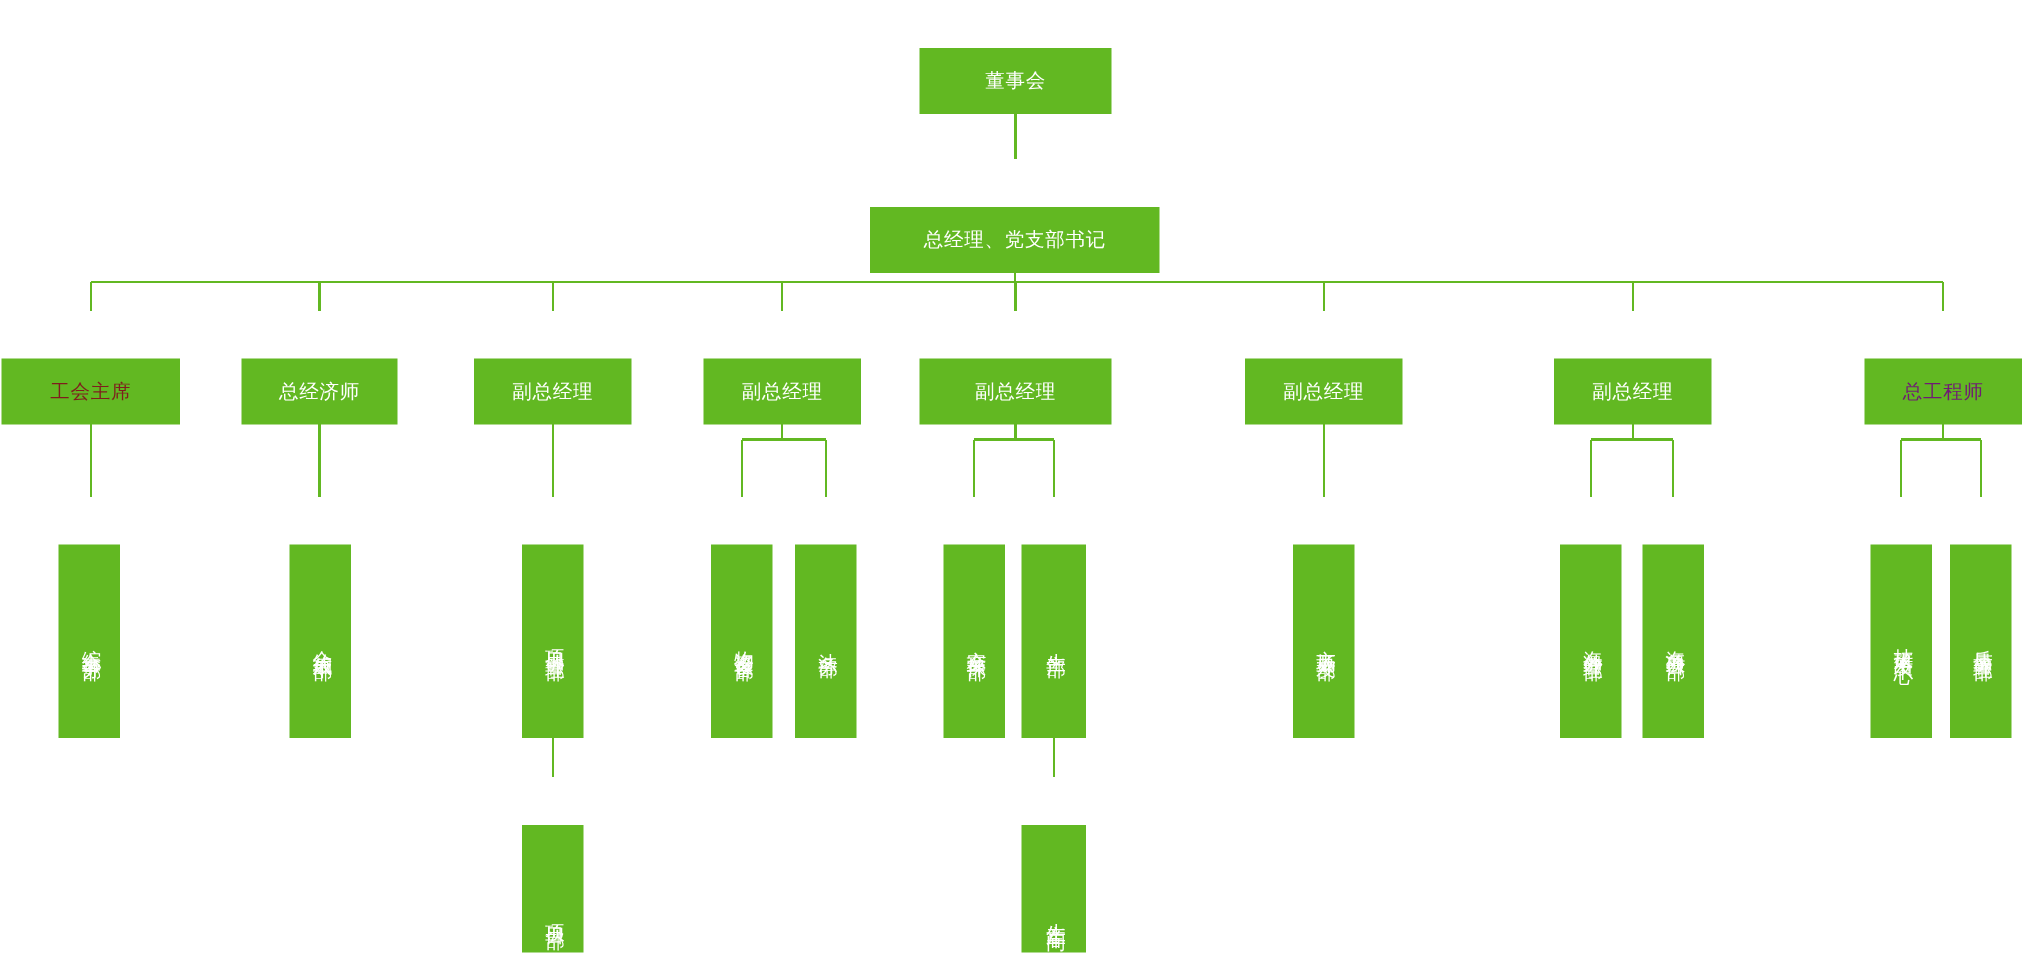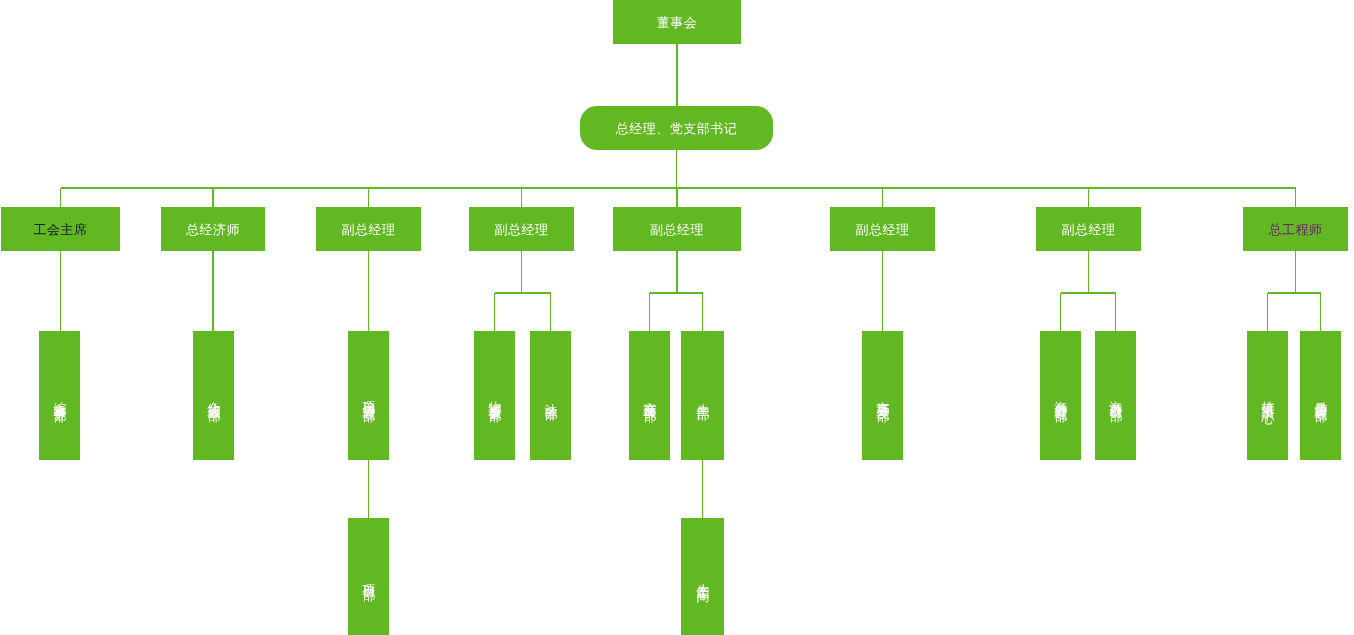--- a/index.html
+++ b/index.html
@@ -10,20 +10,21 @@
     background:#62B822;
     color:#ffffff;
     box-sizing:border-box;
     display:flex;
     align-items:center;
     justify-content:center;
     text-align:center;
     font-size:13px;
     line-height:17px;
     letter-spacing:0.5px;
+    margin-top:32px;
   }
   .node.vert{
     writing-mode:vertical-rl;
     text-orientation:upright;
     letter-spacing:2px;
     line-height:18px;
   }
   svg.connectors{position:absolute;left:0;top:0;width:1354px;height:635px;pointer-events:none;}
 </style>
 </head>
@@ -59,22 +60,22 @@
       <line x1="1060.5" y1="293" x2="1060.5" y2="331" stroke="#62B822" stroke-width="1.4" shape-rendering="crispEdges"></line>
       <line x1="1115.5" y1="293" x2="1115.5" y2="331" stroke="#62B822" stroke-width="1.4" shape-rendering="crispEdges"></line>
       <line x1="1295.5" y1="251" x2="1295.5" y2="293" stroke="#62B822" stroke-width="1.4" shape-rendering="crispEdges"></line>
       <line x1="1267.5" y1="293" x2="1320.5" y2="293" stroke="#62B822" stroke-width="1.4" shape-rendering="crispEdges"></line>
       <line x1="1267.5" y1="293" x2="1267.5" y2="331" stroke="#62B822" stroke-width="1.4" shape-rendering="crispEdges"></line>
       <line x1="1320.5" y1="293" x2="1320.5" y2="331" stroke="#62B822" stroke-width="1.4" shape-rendering="crispEdges"></line>
       <line x1="368.5" y1="460" x2="368.5" y2="518" stroke="#62B822" stroke-width="1.4" shape-rendering="crispEdges"></line>
       <line x1="702.5" y1="460" x2="702.5" y2="518" stroke="#62B822" stroke-width="1.4" shape-rendering="crispEdges"></line>
     </svg>
 <div class="node" style="left: 613px; top: 0px; width: 128px; height: 44px; background: rgb(98, 184, 34); color: rgb(255, 255, 255);">董事会</div>
-    <div class="node" style="left: 580px; top: 106px; width: 193px; height: 44px; background: rgb(98, 184, 34); color: rgb(255, 255, 255); border-radius: 17px;">总经理、党支部书记</div>
-    <div class="node" style="left: 1px; top: 207px; width: 119px; height: 44px; background: rgb(98, 184, 34); color: #0f172a;">工会主席</div>
+    <div class="node" style="left: 580px; top: 106px; width: 193px; height: 44px; background: rgb(98, 184, 34); color: rgb(255, 255, 255);">总经理、党支部书记</div>
+    <div class="node" style="left: 1px; top: 207px; width: 119px; height: 44px; background: rgb(98, 184, 34); color: #7f1d1d;">工会主席</div>
     <div class="node" style="left: 161px; top: 207px; width: 104px; height: 44px; background: rgb(98, 184, 34); color: rgb(255, 255, 255);">总经济师</div>
     <div class="node" style="left: 316px; top: 207px; width: 105px; height: 44px; background: rgb(98, 184, 34); color: rgb(255, 255, 255);">副总经理</div>
     <div class="node" style="left: 469px; top: 207px; width: 105px; height: 44px; background: rgb(98, 184, 34); color: rgb(255, 255, 255);">副总经理</div>
     <div class="node" style="left: 613px; top: 207px; width: 128px; height: 44px; background: rgb(98, 184, 34); color: rgb(255, 255, 255);">副总经理</div>
     <div class="node" style="left: 830px; top: 207px; width: 105px; height: 44px; background: rgb(98, 184, 34); color: rgb(255, 255, 255);">副总经理</div>
     <div class="node" style="left: 1036px; top: 207px; width: 105px; height: 44px; background: rgb(98, 184, 34); color: rgb(255, 255, 255);">副总经理</div>
     <div class="node" style="left: 1243px; top: 207px; width: 105px; height: 44px; background: rgb(98, 184, 34); color: #701a75;">总工程师</div>
     <div class="node vert" style="left: 39px; top: 331px; width: 41px; height: 129px; background: rgb(98, 184, 34); color: rgb(255, 255, 255);">综合事务部</div>
     <div class="node vert" style="left: 193px; top: 331px; width: 41px; height: 129px; background: rgb(98, 184, 34); color: rgb(255, 255, 255);">合约成本部</div>
     <div class="node vert" style="left: 348px; top: 331px; width: 41px; height: 129px; background: rgb(98, 184, 34); color: rgb(255, 255, 255);">项目管理部</div>

